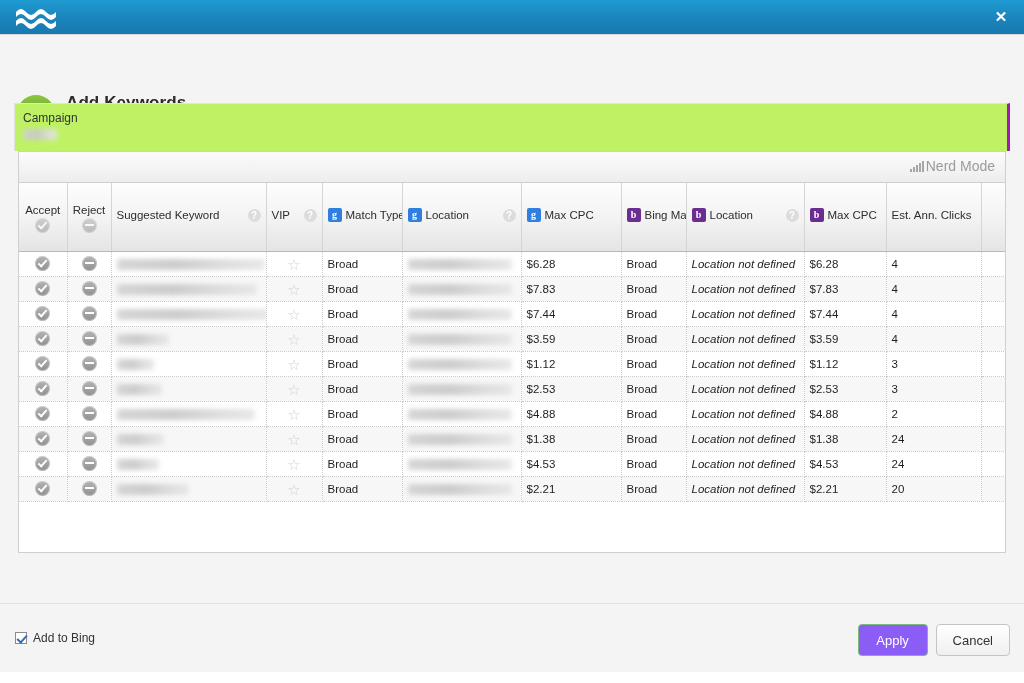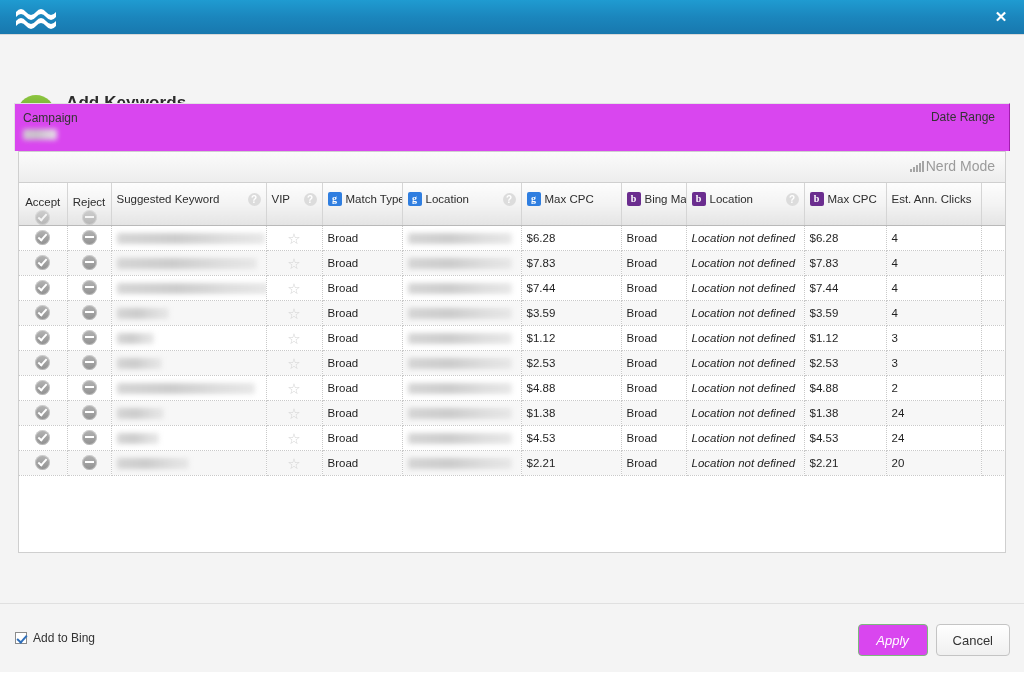--- a/index.html
+++ b/index.html
@@ -83,25 +83,25 @@
   .dlg-body {
     background: #f4f4f4;
     padding: 0 14px;
     height: 500px;
     box-sizing: border-box;
   }
 
   
   .meta-strip {
     position: relative;
-    background: #d946ef;
+    background: #bef264;
     height: 48px;
     border-top: 1px solid #e2e2e2;
     border-left: 1px solid #e2e2e2;
-    border-right: 1px solid #a21caf;
+    border-right: 3px solid #a21caf;
     box-sizing: border-box;
     padding-left: 48px;
   }
   .meta-left { position: absolute; left: 8px; top: 6px; }
   .meta-col { display: inline-block; vertical-align: top; }
   .meta-col.campaign { width: 90px; }
   .meta-col.adgroup { width: 260px; }
   .meta-label {
     font-size: 12px;
     color: #333333;
@@ -225,36 +225,36 @@
     table-layout: fixed;
   }
   table.grid th {
     background: linear-gradient(to bottom, #fdfdfd 0%, #f2f2f2 55%, #e4e4e4 100%);
     border-right: 1px solid #d5d5d5;
     border-bottom: 1px solid #b9b9b9;
     font-size: 11.5px;
     font-weight: normal;
     color: #2d2d2d;
     text-align: left;
-    padding: 0 5px;
+    padding: 16px 5px;
     height: 36px;
     vertical-align: top;
     overflow: hidden;
     white-space: nowrap;
   }
   table.grid th.center { text-align: center; padding: 0; }
   .th-inner {
     display: flex;
     align-items: center;
     gap: 4px;
     height: 24px;
     padding-top: 4px;
   }
   .th-inner.sp { justify-content: space-between; }
-  .th-stack { text-align: center; padding-top: 12px; }
+  .th-stack { text-align: center; padding-top: 20px; }
   .th-stack .lbl { display: block; font-size: 11.5px; line-height: 14px; }
   .th-stack .ic { display: block; margin: 1px auto 0; }
 
   
   .badge {
     width: 14px;
     height: 14px;
     border-radius: 2px;
     color: #ffffff;
     font-size: 10px;
@@ -373,24 +373,23 @@
     padding: 0 16px;
     border-radius: 4px;
     font-size: 13px;
     line-height: 32px;
     text-align: center;
     cursor: pointer;
     box-sizing: border-box;
     user-select: none;
   }
   .btn.apply {
-    background: #d946ef;
+    background: #8b5cf6;
     border: 1px solid #7db87d;
     color: #ffffff;
-    font-style: italic;
   }
   .btn.cancel {
     background: linear-gradient(to bottom, #ffffff, #f0f0f0);
     border: 1px solid #c4c4c4;
     color: #333333;
   }
 </style>
 </head>
 <body>
 
@@ -426,21 +425,20 @@
 <div class="dlg-body">
 
   <div class="meta-strip">
     <div class="meta-left">
       <div class="meta-col campaign">
         <div class="meta-label">Campaign</div>
         <div class="meta-value"><span class="redact" style="width:34px;height:11px;"></span></div>
       </div>
     </div>
     <div class="meta-right">
-      <div class="date-label">Date Range</div>
     </div>
   </div>
 
   <div class="filter-bar">
     <div class="nerd-mode">
       <span class="bars">
         <i style="height:3px"></i>
           <i style="height:5px"></i>
           <i style="height:7px"></i>
           <i style="height:9px"></i>

